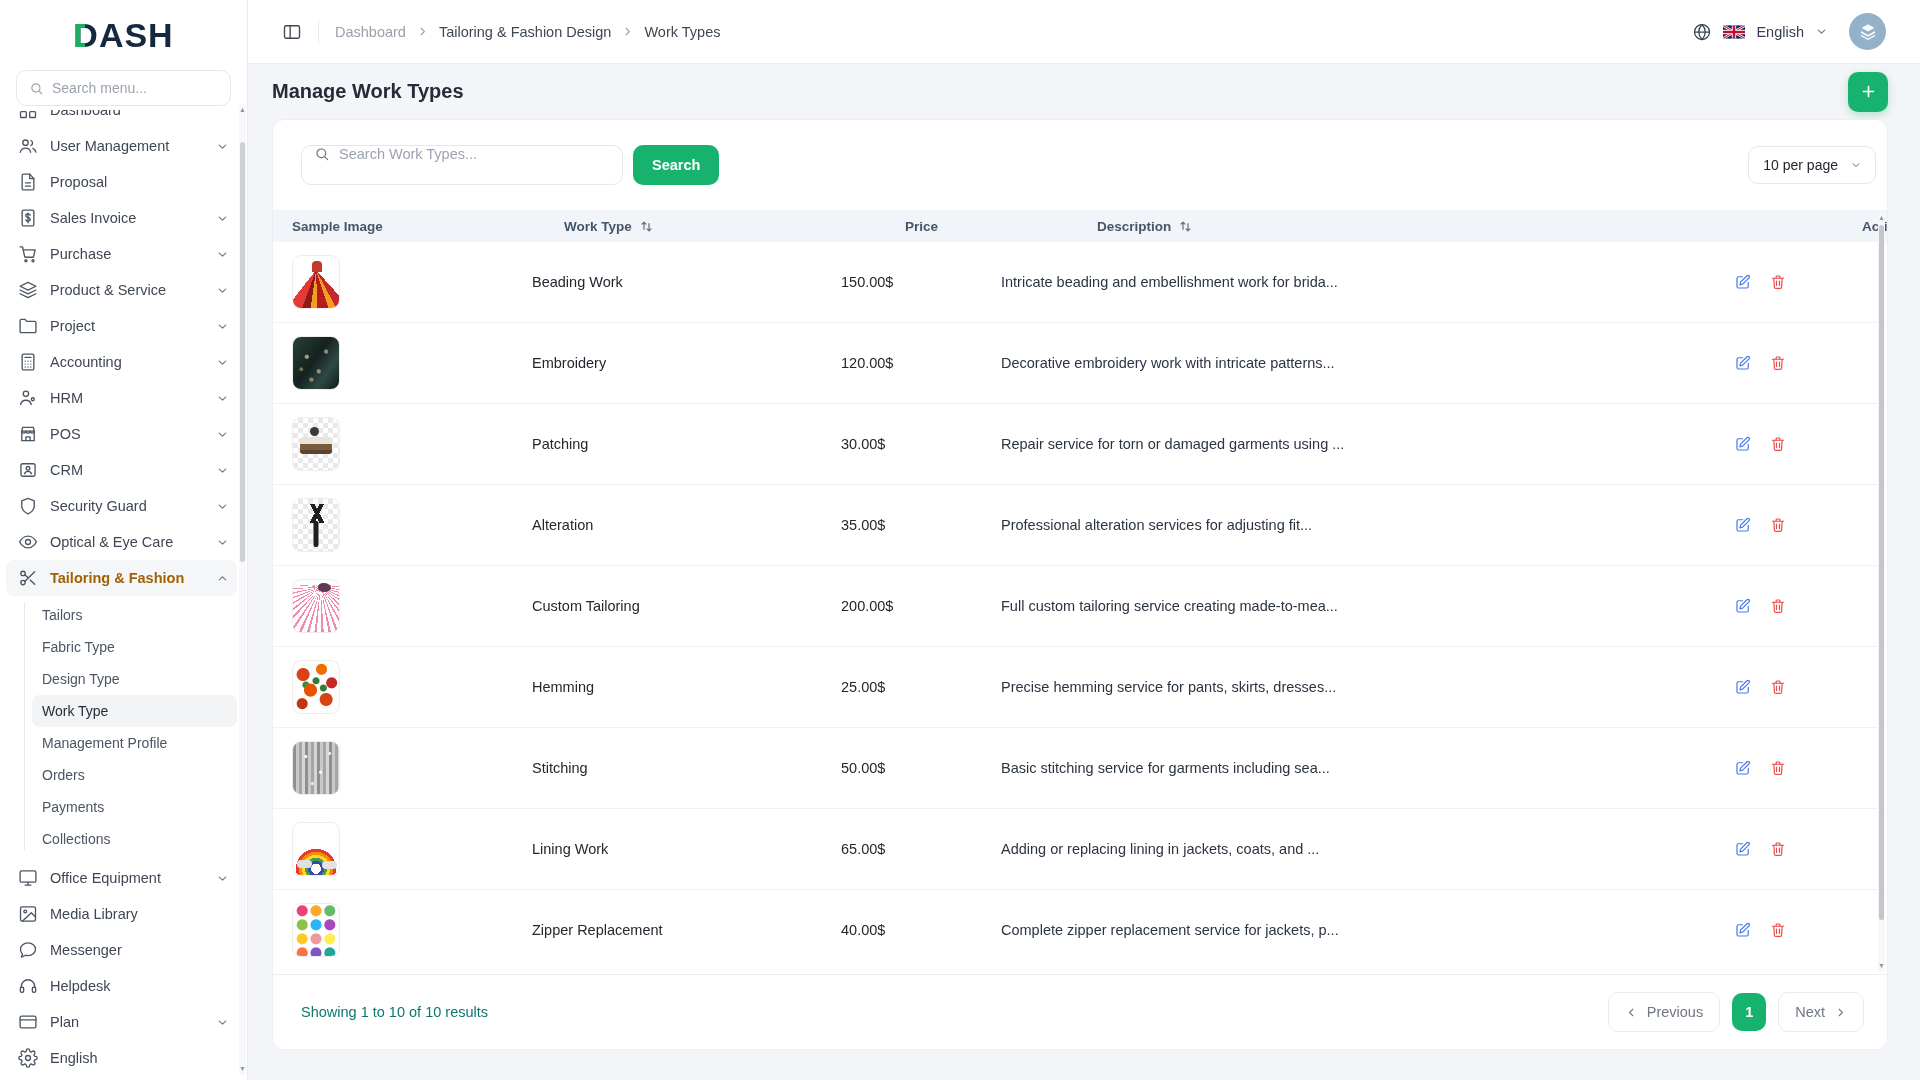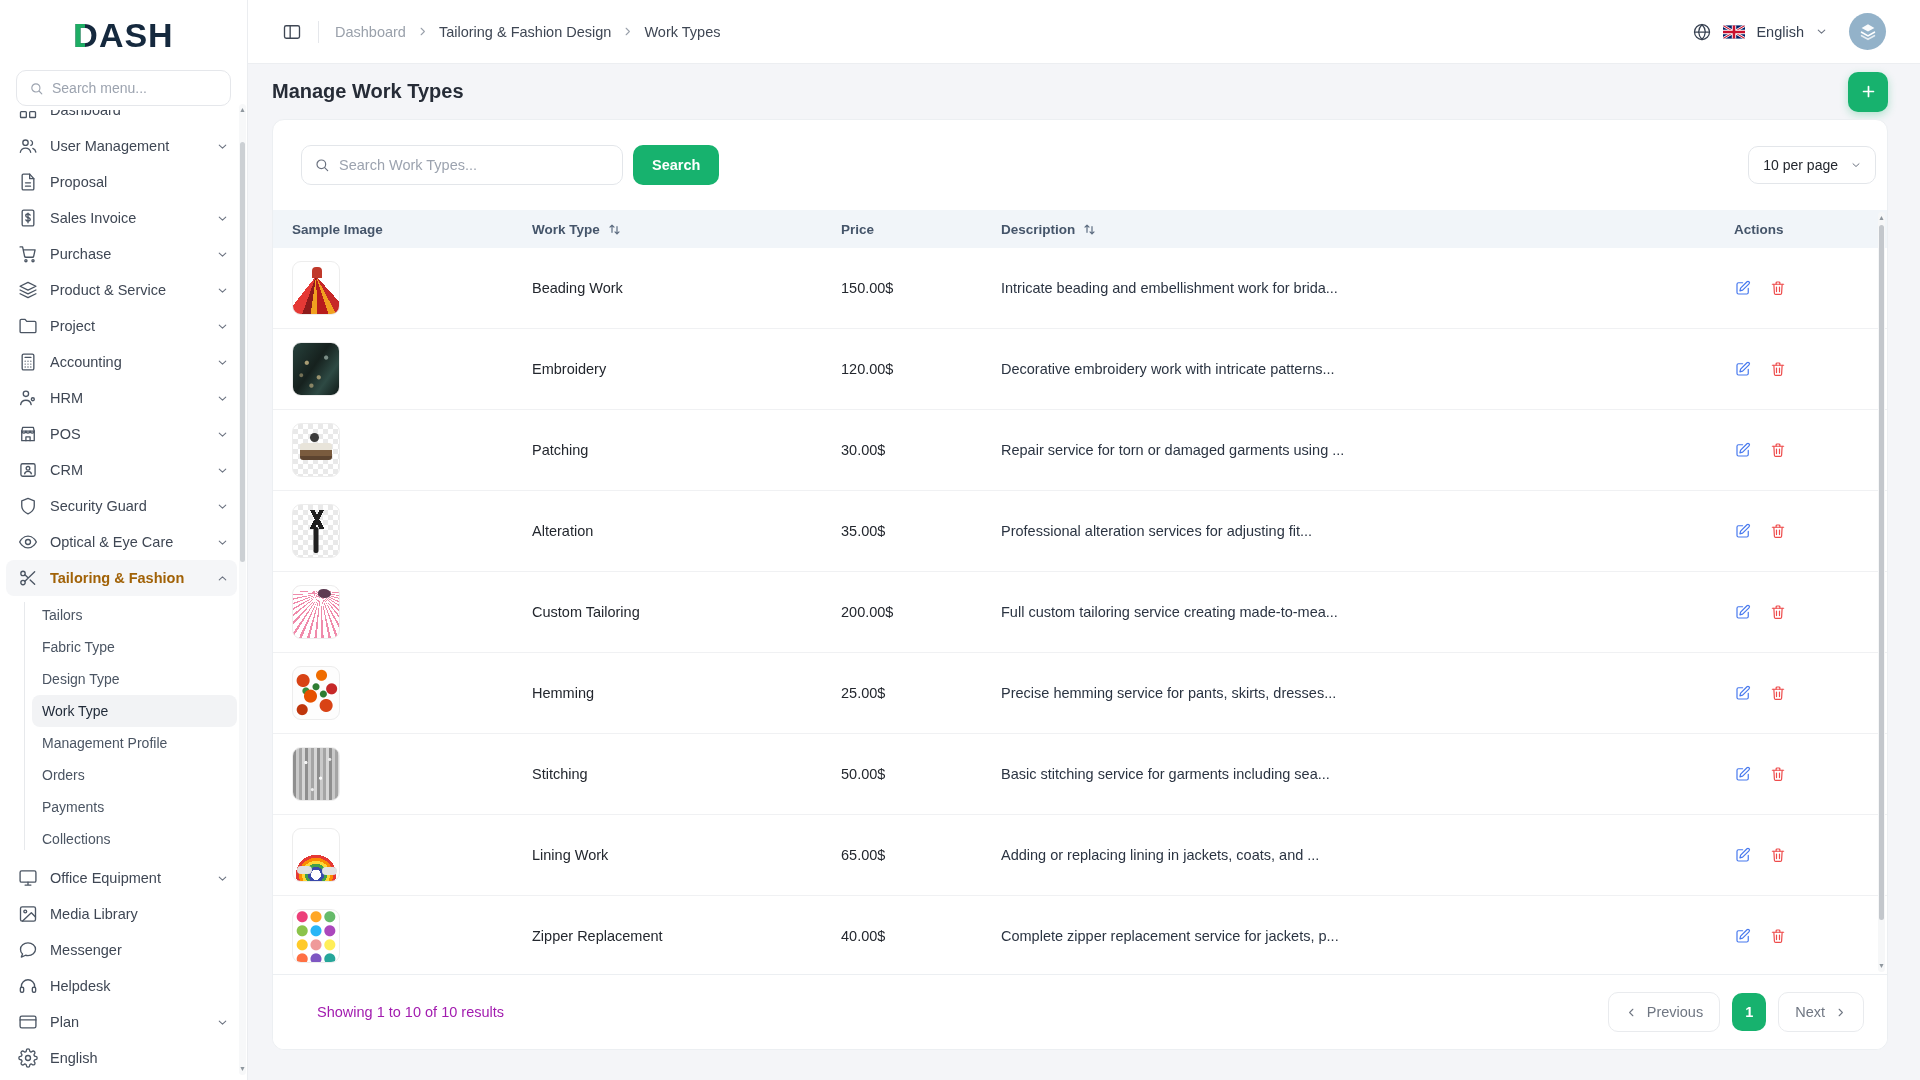--- a/index.html
+++ b/index.html
@@ -54,44 +54,44 @@
   .avatar svg { width:22px; height:22px; }
 
   .content { flex:1; background:#f4f5f8; padding:0 32px 0 24px; min-height:0; }
   .title-row { height:55px; display:flex; align-items:center; justify-content:space-between; }
   .page-title { font-size:20px; font-weight:bold; color:#262c37; }
   .add-btn { width:40px; height:40px; border-radius:10px; border:none; background:var(--accent); color:#fff; display:flex; align-items:center; justify-content:center; cursor:pointer; box-shadow:0 3px 8px rgba(23,178,110,.3); }
   .add-btn svg { width:17px; height:17px; }
 
   .card { background:#fff; border:1px solid #eceff2; border-radius:12px; height:931px; position:relative; overflow:hidden; }
   .toolbar { height:90px; display:flex; align-items:center; padding:0 11px 0 28px; }
-  .search-wrap { width:322px; height:40px; border:1px solid #e3e6ea; border-radius:10px; display:flex; align-items:center; gap:9px; padding:0 12px; background:#fff; }
+  .search-wrap { width:322px; height:40px; border:1px solid #e3e6ea; border-radius:10px; display:flex; align-items:flex-start; gap:9px; padding:0 12px; background:#fff; }
   .search-wrap svg { width:16px; height:16px; color:#6b7280; flex:none; }
   .search-wrap input { border:none; outline:none; font-size:14.5px; color:#374151; width:100%; font-family:inherit; }
   .search-btn { height:40px; padding:0 19px; margin-left:10px; background:var(--accent); color:#fff; border:none; border-radius:10px; font-size:14.5px; font-weight:bold; cursor:pointer; font-family:inherit; }
   .per-page { margin-left:auto; height:38px; border:1px solid #e3e6ea; border-radius:10px; display:flex; align-items:center; gap:12px; padding:0 13px 0 14px; font-size:14px; color:#23272e; background:#fff; cursor:pointer; }
   .per-page .pp-chev { width:12px; height:12px; color:#6b7280; }
   .per-page .pp-chev svg { display:block; width:100%; height:100%; }
 
   .thead, .trow { display:grid; grid-template-columns:240px 309px 160px 733px 1fr; align-items:center; padding-left:19px; }
-  .thead { height:38px; background:#f1f5f9; font-size:13.5px; font-weight:bold; color:#45556a; }
+  .thead { height:32px; background:#f1f5f9; font-size:13.5px; font-weight:bold; color:#45556a;gap:32px; }
   .th { display:flex; align-items:center; gap:7px; }
   .sort-icon { width:15px; height:15px; color:#5b6b7f; }
   .sort-icon svg { display:block; width:100%; height:100%; }
   .tbody { height:728px; overflow:hidden; }
   .trow { height:81px; border-bottom:1px solid #f0f1f3; font-size:14.5px; color:#23272e; background:#fff; }
   .cell-desc { color:#2b3442; }
   .actions { display:flex; align-items:center; gap:17px; }
   .act { width:18px; height:18px; cursor:pointer; }
   .act svg { display:block; width:100%; height:100%; }
   .act.edit { color:#4678ee; }
   .act.del { color:#ee4b4b; }
 
   .tfoot { position:absolute; left:0; right:0; bottom:0; height:75px; background:#fff; border-top:1px solid #eceff2; display:flex; align-items:center; padding:0 23px 0 28px; }
-  .summary { font-size:14.5px; color:#a21caf;margin-left:16px; }
+  .summary { font-size:14.5px; color:#0f766e; }
   .pager { margin-left:auto; display:flex; align-items:center; gap:12px; }
   .pg-btn { height:40px; padding:0 16px; border:1px solid #e9ebee; border-radius:10px; background:#fff; color:#707783; font-size:14.5px; display:flex; align-items:center; gap:9px; cursor:pointer; font-family:inherit; }
   .pg-btn .pg-chev { width:13px; height:13px; }
   .pg-btn .pg-chev svg { display:block; width:100%; height:100%; }
   .pg-current { width:34px; height:38px; border-radius:10px; background:var(--accent); border:none; color:#fff; font-size:14.5px; font-weight:bold; display:flex; align-items:center; justify-content:center; cursor:pointer; }
 
   .tbl-scrollbar { position:absolute; right:2px; top:92px; bottom:77px; width:7px; background:#f6f7f8; border-radius:4px; }
   .tbl-scrollbar .thumb-bar { position:absolute; top:13px; bottom:52px; left:1px; right:1px; background:#c3c7cc; border-radius:3px; }
 
   

